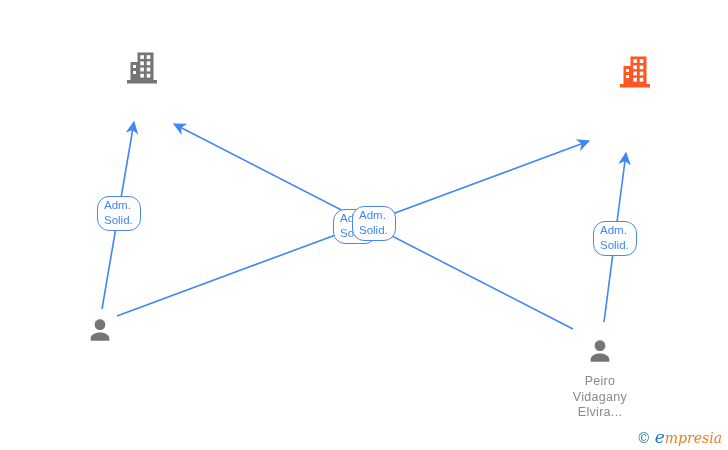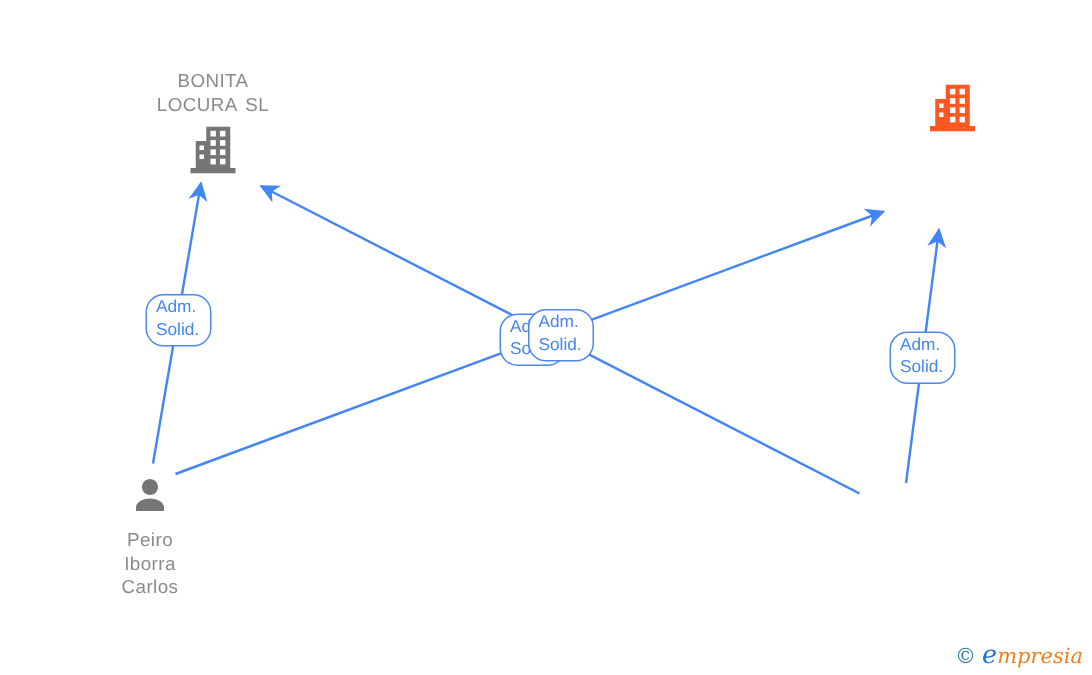--- a/index.html
+++ b/index.html
@@ -82,21 +82,20 @@
         <path d="M0,0.6 L9,5 L0,9.4 L2.6,5 Z" fill="#4285f4"></path>
       </marker>
     </defs>
     <line class="edge-line" x1="102" y1="309" x2="134" y2="122" marker-end="url(#arrow)"></line>
     <line class="edge-line" x1="117" y1="316" x2="589" y2="141" marker-end="url(#arrow)"></line>
     <line class="edge-line" x1="573" y1="329" x2="174" y2="124" marker-end="url(#arrow)"></line>
     <line class="edge-line" x1="604" y1="322" x2="626" y2="153" marker-end="url(#arrow)"></line>
   </svg>
 
   <div class="node company" style="left:98px; top:46px; width:88px;">
-    <div class="node-name">BONITA LOCURA SL</div>
     <svg class="node-icon" width="34" height="32" viewBox="0 0 34 32" style="color:#757575">
       <g fill="currentColor">
         <rect x="2" y="28" width="30" height="3.5"></rect>
         <rect x="5.5" y="10" width="8" height="18"></rect>
         <rect x="12.5" y="0.5" width="16" height="27.5"></rect>
       </g>
       <g fill="#ffffff">
         <rect x="15.3" y="3.2" width="3.6" height="3.8"></rect>
           <rect x="21.7" y="3.2" width="3.6" height="3.8"></rect>
         <rect x="15.3" y="9.4" width="3.6" height="3.8"></rect>
@@ -130,23 +129,28 @@
         <rect x="8" y="13" width="3" height="3"></rect>
           <rect x="8" y="19" width="3" height="3"></rect>
       </g>
     </svg>
   </div>
 
   <div class="node person" style="left:66px; top:314px; width:68px;">
     <svg class="node-icon" width="32" height="32" viewBox="0 0 24 24" style="color:#757575">
       <path fill="currentColor" d="M12 12c2.21 0 4-1.79 4-4s-1.79-4-4-4-4 1.79-4 4 1.79 4 4 4zm0 1.8c-2.9 0-7 1.45-7 4.35V20h14v-1.85c0-2.9-4.1-4.35-7-4.35z"></path>
     </svg>
-    <div class="node-name">Peiro Iborra Carlos</div>
   </div>
 
+  <div class="node person" style="left:566px; top:335px; width:68px;">
+    <svg class="node-icon" width="32" height="32" viewBox="0 0 24 24" style="color:#757575">
+      <path fill="currentColor" d="M12 12c2.21 0 4-1.79 4-4s-1.79-4-4-4-4 1.79-4 4 1.79 4 4 4zm0 1.8c-2.9 0-7 1.45-7 4.35V20h14v-1.85c0-2.9-4.1-4.35-7-4.35z"></path>
+    </svg>
+    <div class="node-name">Peiro Vidagany Elvira...</div>
+  </div>
 
   <div class="edge-label" style="left:97px; top:196px;">Adm. Solid.</div>
 
   <div class="edge-label" style="left:333px; top:209px;">Adm. Solid.</div>
 
   <div class="edge-label front" style="left:352px; top:206px;">Adm. Solid.</div>
 
   <div class="edge-label" style="left:593px; top:221px;">Adm. Solid.</div>
 
   <div class="watermark">

